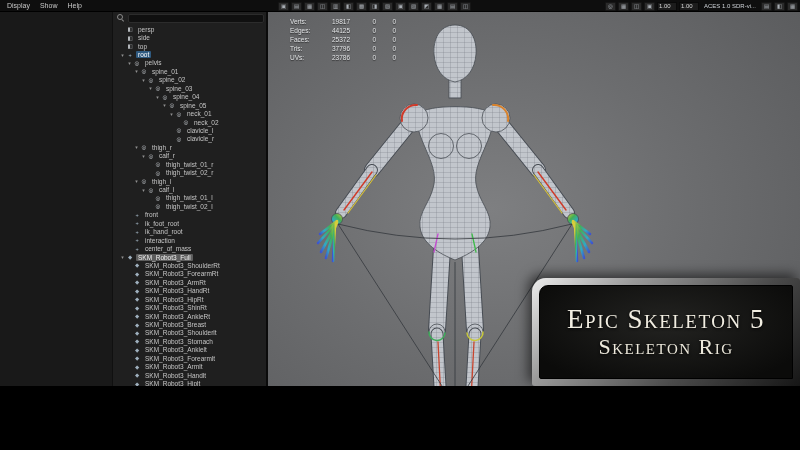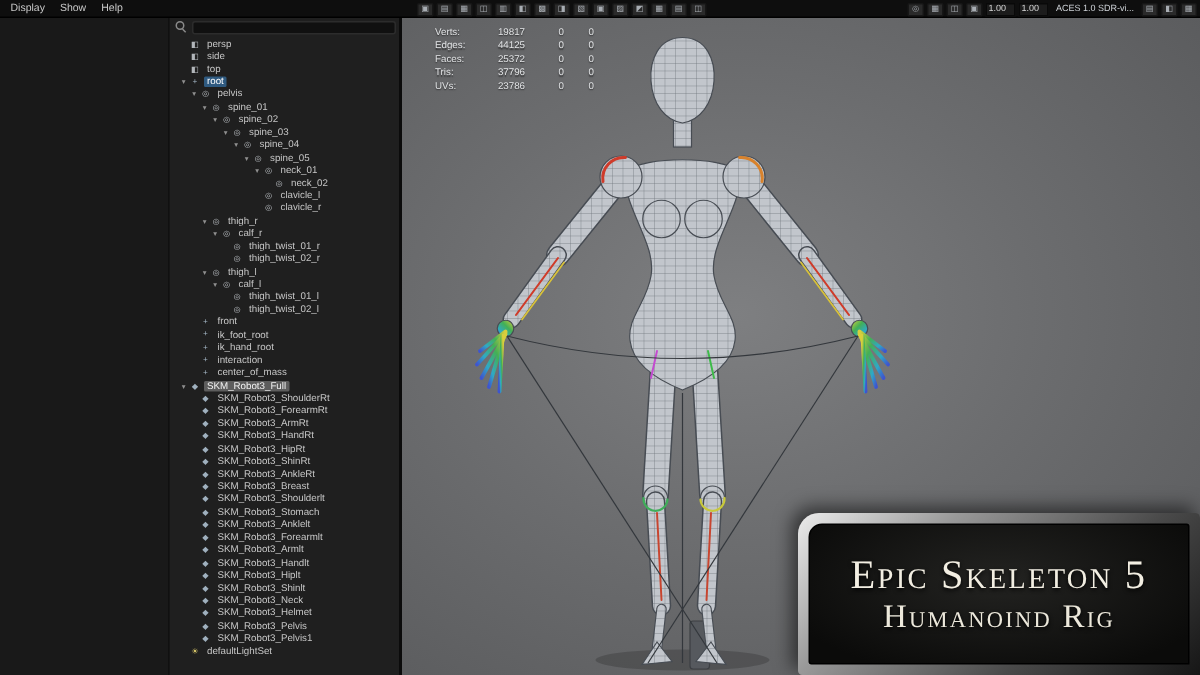--- a/index.html
+++ b/index.html
@@ -1,17 +1,17 @@
 <!DOCTYPE html>
 <html><head>
 <meta charset="utf-8">
 <style>
   html,body{margin:0;padding:0;background:#000;}
   *{box-sizing:border-box;}
-  .app{position:relative;width:800px;height:450px;background:#000;overflow:hidden;
+  .app{position:relative;width:800px;height:386px;background:#000;overflow:hidden;
        font-family:"Liberation Sans",sans-serif;}
 
   
   .topbar{position:absolute;left:0;top:0;width:800px;height:12px;background:#0e0e0e;
           border-bottom:1px solid #000;display:flex;align-items:center;z-index:5;}
   .menubar{display:flex;align-items:center;padding-left:2px;}
   .menu-item{font-size:7px;color:#c8c8c8;padding:0 5px;cursor:default;}
   .vp-toolbar{position:absolute;left:278px;top:1px;right:2px;height:10px;
               display:flex;align-items:center;gap:2px;}
   .icon-box{width:11px;height:9px;flex:none;background:#2a2a2a;border:1px solid #161616;
@@ -516,17 +516,17 @@
           <span class="h-v1">23786</span>
           <span class="h-v2">0</span>
           <span class="h-v3">0</span>
         </div>
       </div>
   </div>
 
   <div class="plaque">
     <div class="plaque-inner">
       <div class="plaque-title">Epic Skeleton 5</div>
-      <div class="plaque-subtitle">Humanoind Rig</div>
+      <div class="plaque-subtitle">Skeleton Rig</div>
     </div>
   </div>
 
 </div>
 
 </body></html>

